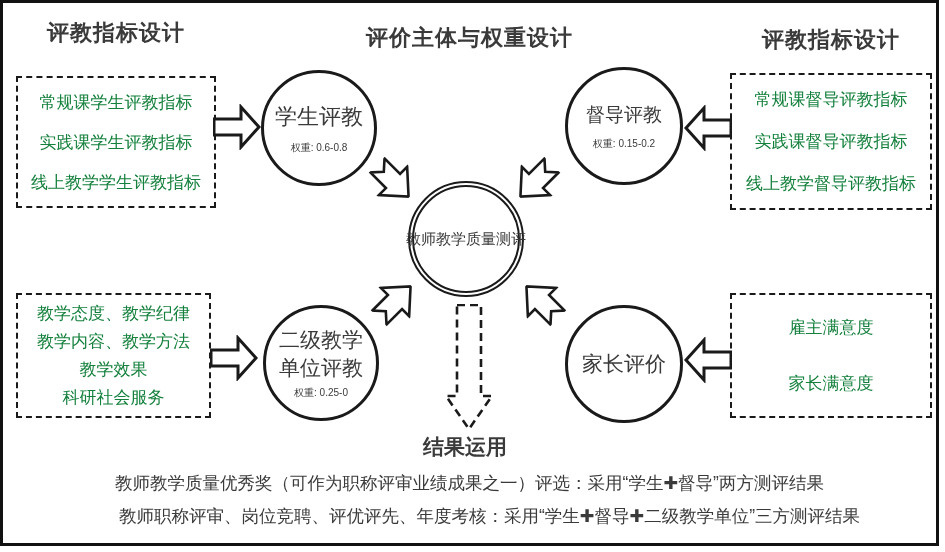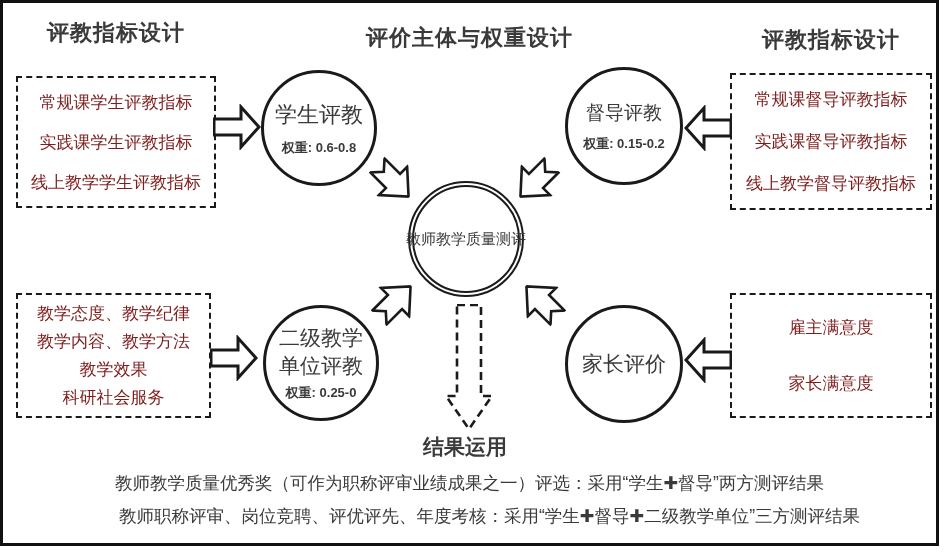--- a/index.html
+++ b/index.html
@@ -8,30 +8,30 @@
     position:relative;width:939px;height:546px;margin:0;
     border:3px solid #111;background:#fff;box-sizing:border-box;overflow:hidden;
   }
   .abs{position:absolute;}
   .title{font-size:22px;font-weight:bold;color:#3a3a3a;text-align:center;letter-spacing:1px;}
   .dashed-box{
     border:2.5px dashed #1a1a1a;box-sizing:border-box;background:#fff;
     display:flex;flex-direction:column;justify-content:space-around;align-items:center;
     padding:4px 2px;
   }
-  .box-item{font-size:17px;color:#7f1d1d;white-space:nowrap;}
+  .box-item{font-size:17px;color:#15803d;white-space:nowrap;}
   .circle{
     border:3px solid #1a1a1a;border-radius:50%;box-sizing:border-box;background:#fff;
     display:flex;flex-direction:column;justify-content:center;align-items:center;
     text-align:left;
   }
   .circle .name{font-size:22px;white-space:nowrap;}
   .circle .name-sm{font-size:19px;white-space:nowrap;}
   .circle .two-line{font-size:21px;line-height:1.32;white-space:nowrap;}
-  .circle .weight{font-size:13px;font-weight:bold;margin-top:9px;white-space:nowrap;}
+  .circle .weight{font-size:10px;font-weight:normal;margin-top:9px;white-space:nowrap;}
   #center-circle{border:2px solid #1a1a1a;border-radius:50%;box-sizing:border-box;background:#fff;}
   #center-circle .inner{
     position:absolute;left:2px;top:2px;right:2px;bottom:2px;
     border:2px solid #1a1a1a;border-radius:50%;
     display:flex;justify-content:center;align-items:center;
     font-size:15px;line-height:1.78;white-space:nowrap;text-align:left;
   }
   .result-label{font-size:21px;font-weight:bold;text-align:center;white-space:nowrap;}
   .footer-line{left:0;right:0;text-align:center;font-size:17.5px;color:#3a3a3a;white-space:nowrap;}
   svg{display:block;}

